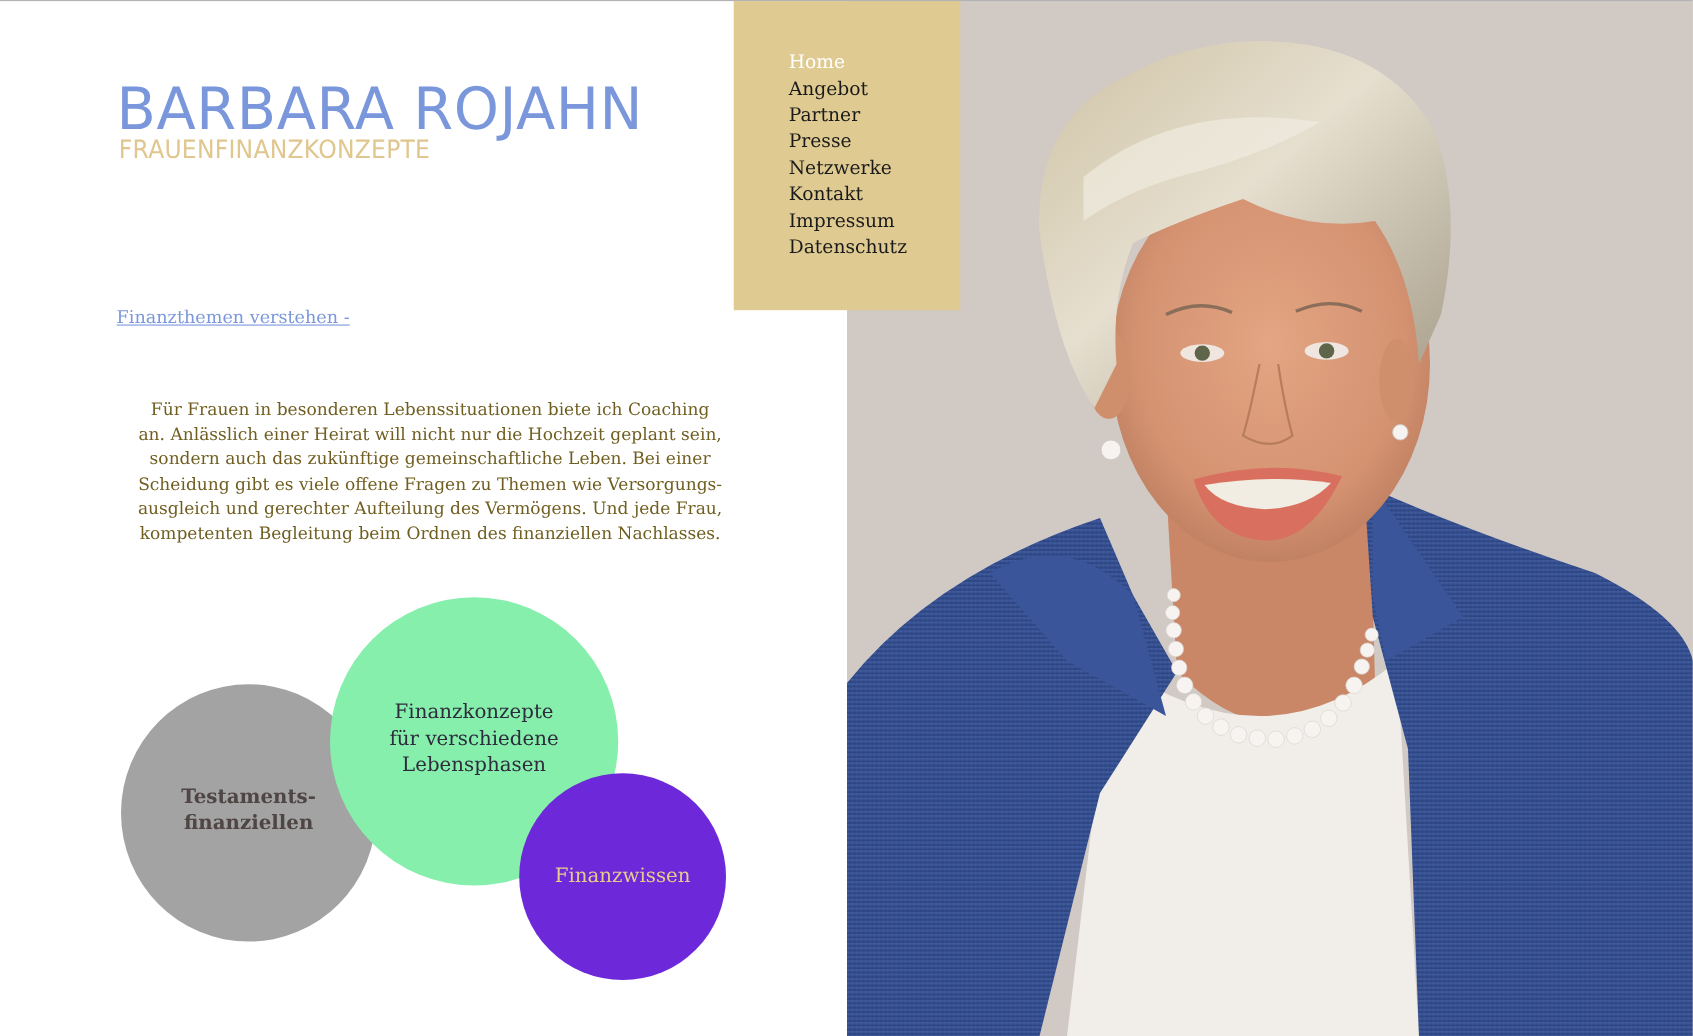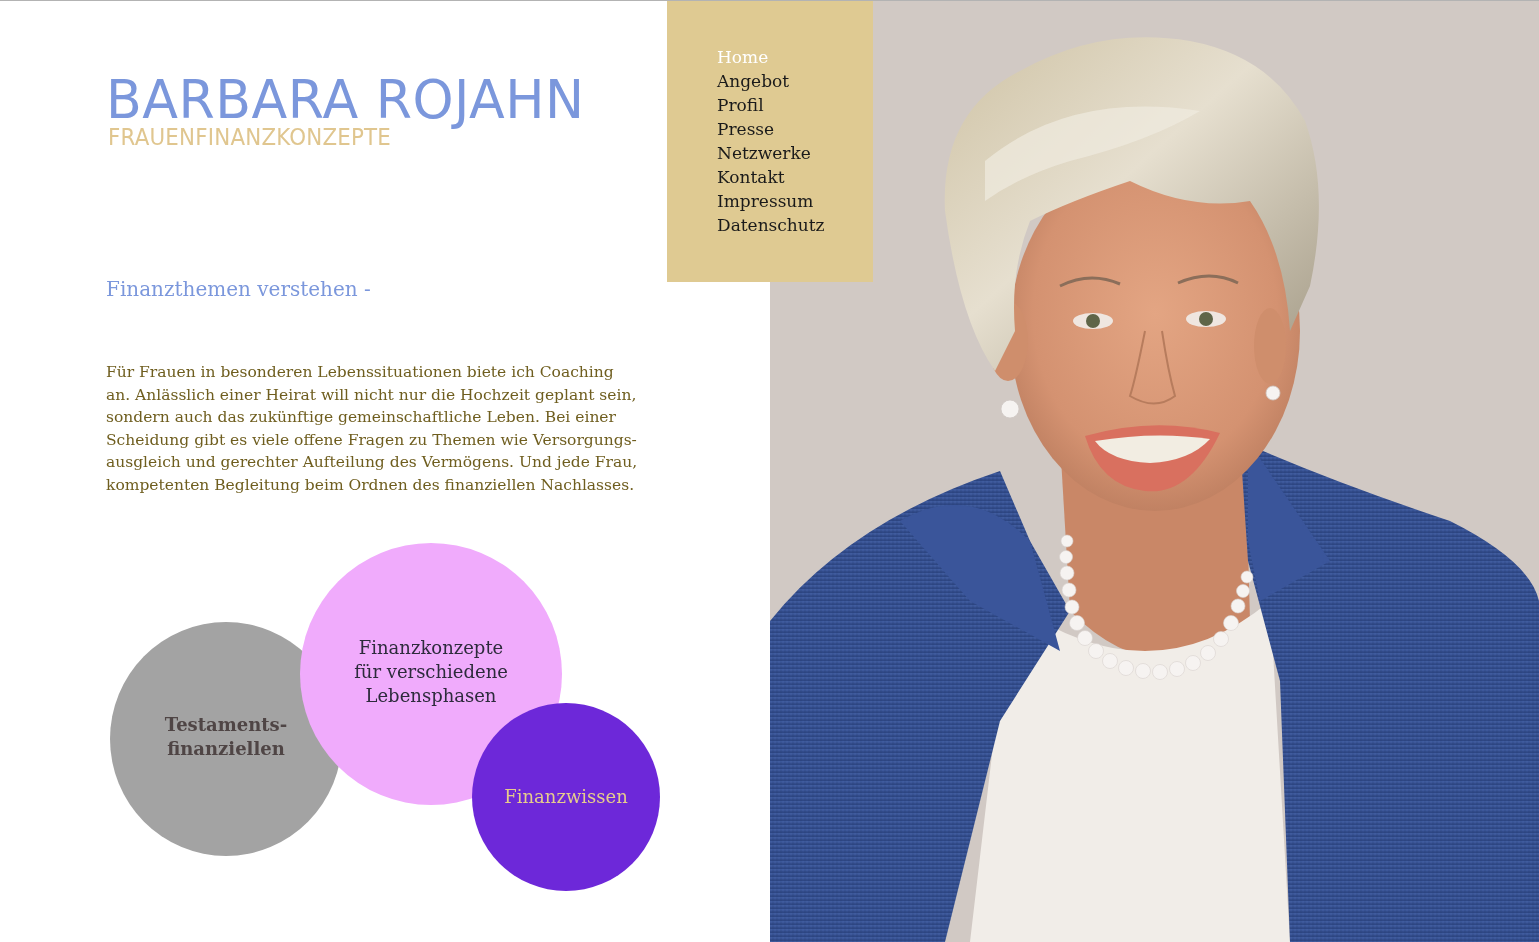--- a/index.html
+++ b/index.html
@@ -30,40 +30,40 @@
       position: absolute; left: 667px; top: 1px; width: 206px; height: 281px;
       background: #dfca92; z-index: 5;
     }
     .nav ul { list-style: none; margin: 0; padding: 0; position: absolute; left: 50px; top: 44px; }
     .nav li { font-size: 17px; line-height: 24px; color: #1a1a1a; white-space: nowrap; cursor: pointer; }
     .nav li.active { color: #ffffff; font-weight: normal; }
 
     
     .headline {
       position: absolute; left: 106px; top: 276px;
-      color: #7b97dc; font-size: 20px; line-height: 26px; white-space: nowrap;
+      color: #7b97dc; font-size: 16px; line-height: 26px; white-space: nowrap; text-decoration: underline;
     }
 
     
     .body-text {
       position: absolute; left: 106px; top: 361px; width: 570px;
-      color: #6f5e1f; font-size: 15.5px; line-height: 22.5px;
+      color: #6f5e1f; font-size: 15.5px; line-height: 22.5px; text-align: center;
     }
     .body-text span { display: block; white-space: nowrap; }
 
     
     .bubble {
       position: absolute; border-radius: 50%;
       display: flex; align-items: center; justify-content: center; text-align: center;
       font-size: 18px; line-height: 24px; cursor: pointer;
     }
     .bubble span { display: block; white-space: nowrap; }
     .b-testament { left: 110px; top: 622px; width: 232px; height: 234px; background: #a3a3a3; color: #4f4545; z-index: 1; font-weight: bold; }
     .b-testament .txt { margin-top: -4px; }
-    .b-finanzkonzepte { left: 300px; top: 543px; width: 262px; height: 262px; background: #f0abfc; color: #2d2b3c; z-index: 2; }
+    .b-finanzkonzepte { left: 300px; top: 543px; width: 262px; height: 262px; background: #86efac; color: #2d2b3c; z-index: 2; }
     .b-finanzkonzepte .txt { margin-top: -4px; }
     .b-finanzwissen { left: 472px; top: 703px; width: 188px; height: 188px; background: #6d28d9; color: #e6cc8c; z-index: 3; }
 
     
     .photo { position: absolute; left: 770px; top: 1px; width: 769px; height: 941px; background: #d1c9c4; overflow: hidden; }
     .photo svg { display: block; }
   </style>
 </head>
 <body>
 
@@ -71,21 +71,21 @@
 
 <div class="logo">
   <div class="logo-name">BARBARA ROJAHN</div>
   <div class="logo-sub">FRAUENFINANZKONZEPTE</div>
 </div>
 
 <nav class="nav">
   <ul>
     <li class="active">Home</li>
     <li>Angebot</li>
-    <li>Profil</li>
+    <li>Partner</li>
     <li>Presse</li>
     <li>Netzwerke</li>
     <li>Kontakt</li>
     <li>Impressum</li>
     <li>Datenschutz</li>
   </ul>
 </nav>
 
 <h2 class="headline" style="margin:0;font-weight:normal;">
   <span style="display:block">Finanzthemen verstehen -</span>

